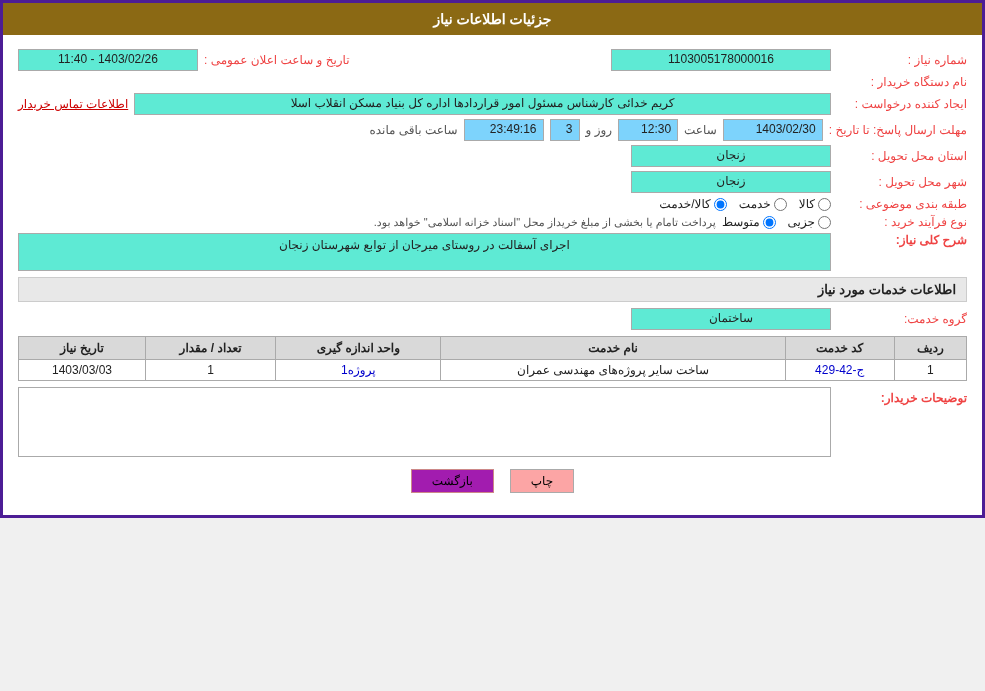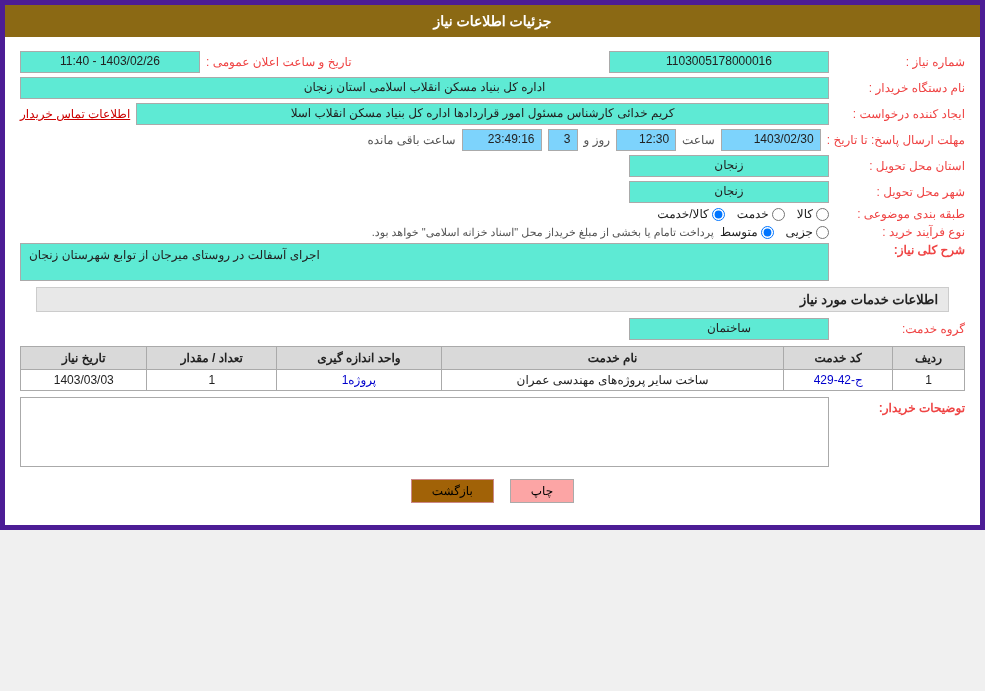--- a/index.html
+++ b/index.html
@@ -7,21 +7,21 @@
       font-family: Tahoma, Arial, sans-serif;
       background: #f0f0f0;
       direction: rtl;
       font-size: 12px;
       color: #222;
     }
     .page-wrapper {
       max-width: 985px;
       margin: 0 auto;
       background: #fff;
-      border: 5px solid #4c1d95;
+      border: 3px solid #4c1d95;
     }
     .header-bar {
       background: #8B6914;
       color: #fff;
       text-align: center;
       padding: 8px 10px;
       font-size: 14px;
       font-weight: bold;
     }
     .content-area {
@@ -50,21 +50,21 @@
       font-size: 12px;
       flex: 1;
       text-align: center;
     }
     .section-title {
       background: #e8e8e8;
       border: 1px solid #ccc;
       padding: 4px 10px;
       font-weight: bold;
       font-size: 13px;
-      margin: 6px 16px;
+      margin: 6px 0;
       text-align: right;
     }
     
     .radio-group {
       display: flex;
       align-items: center;
       gap: 12px;
       flex-direction: row-reverse;
     }
     .radio-item {
@@ -117,21 +117,21 @@
     }
     .btn {
       padding: 4px 20px;
       border: 1px solid #aaa;
       background: #fca5a5;
       cursor: pointer;
       font-size: 12px;
       font-family: Tahoma, Arial, sans-serif;
     }
     .btn-pink {
-      background: #a16207;
+      background: #a21caf;
       border-color: #c88;
     }
     
     .contact-link {
       color: #c00;
       text-decoration: underline;
       cursor: pointer;
     }
     
     .multi-field-row {
@@ -184,21 +184,20 @@
     <div class="info-row">
       <span class="info-label">شماره نیاز :</span>
       <div class="info-value" style="max-width:220px;">1103005178000016</div>
       <span style="flex:1;"></span>
       <span class="info-label" style="min-width:auto;">تاریخ و ساعت اعلان عمومی :</span>
       <div class="info-value" style="max-width:180px;">1403/02/26 - 11:40</div>
     </div>
 
     <div class="info-row">
       <span class="info-label">نام دستگاه خریدار :</span>
-      <div class="info-value">اداره کل بنیاد مسکن انقلاب اسلامی استان زنجان</div>
     </div>
 
     <div class="info-row">
       <span class="info-label">ایجاد کننده درخواست :</span>
       <div class="info-value">کریم خدائی کارشناس مسئول امور قراردادها اداره کل بنیاد مسکن انقلاب اسلا</div>
       <span class="contact-link">اطلاعات تماس خریدار</span>
     </div>
 
     <div class="multi-field-row">
       <span class="label-block info-label">مهلت ارسال پاسخ: تا تاریخ :</span>
@@ -249,21 +248,21 @@
         <div class="radio-item">
           <input type="radio" name="novFarayand" value="jozi" style="">
           <span>جزیی</span>
         </div>
       </div>
       <span style="color:#555; font-size:11px; flex:1;">پرداخت تامام یا بخشی از مبلغ خریداز محل "اسناد خزانه اسلامی" خواهد بود.</span>
     </div>
 
     <div class="desc-row">
       <span class="info-label" style="font-weight:bold;">شرح کلی نیاز:</span>
-      <div class="info-value" style="min-height:38px; text-align:left; padding:4px 8px;">اجرای آسفالت در روستای   میرجان  از توابع شهرستان زنجان</div>
+      <div class="info-value" style="min-height:38px; text-align:center; padding:4px 8px;">اجرای آسفالت در روستای   میرجان  از توابع شهرستان زنجان</div>
     </div>
 
     <div class="section-title">اطلاعات خدمات مورد نیاز</div>
 
     <div class="group-service-row">
       <span class="info-label">گروه خدمت:</span>
       <div class="info-value" style="max-width:200px;">ساختمان</div>
     </div>
 
     <table class="data-table">

